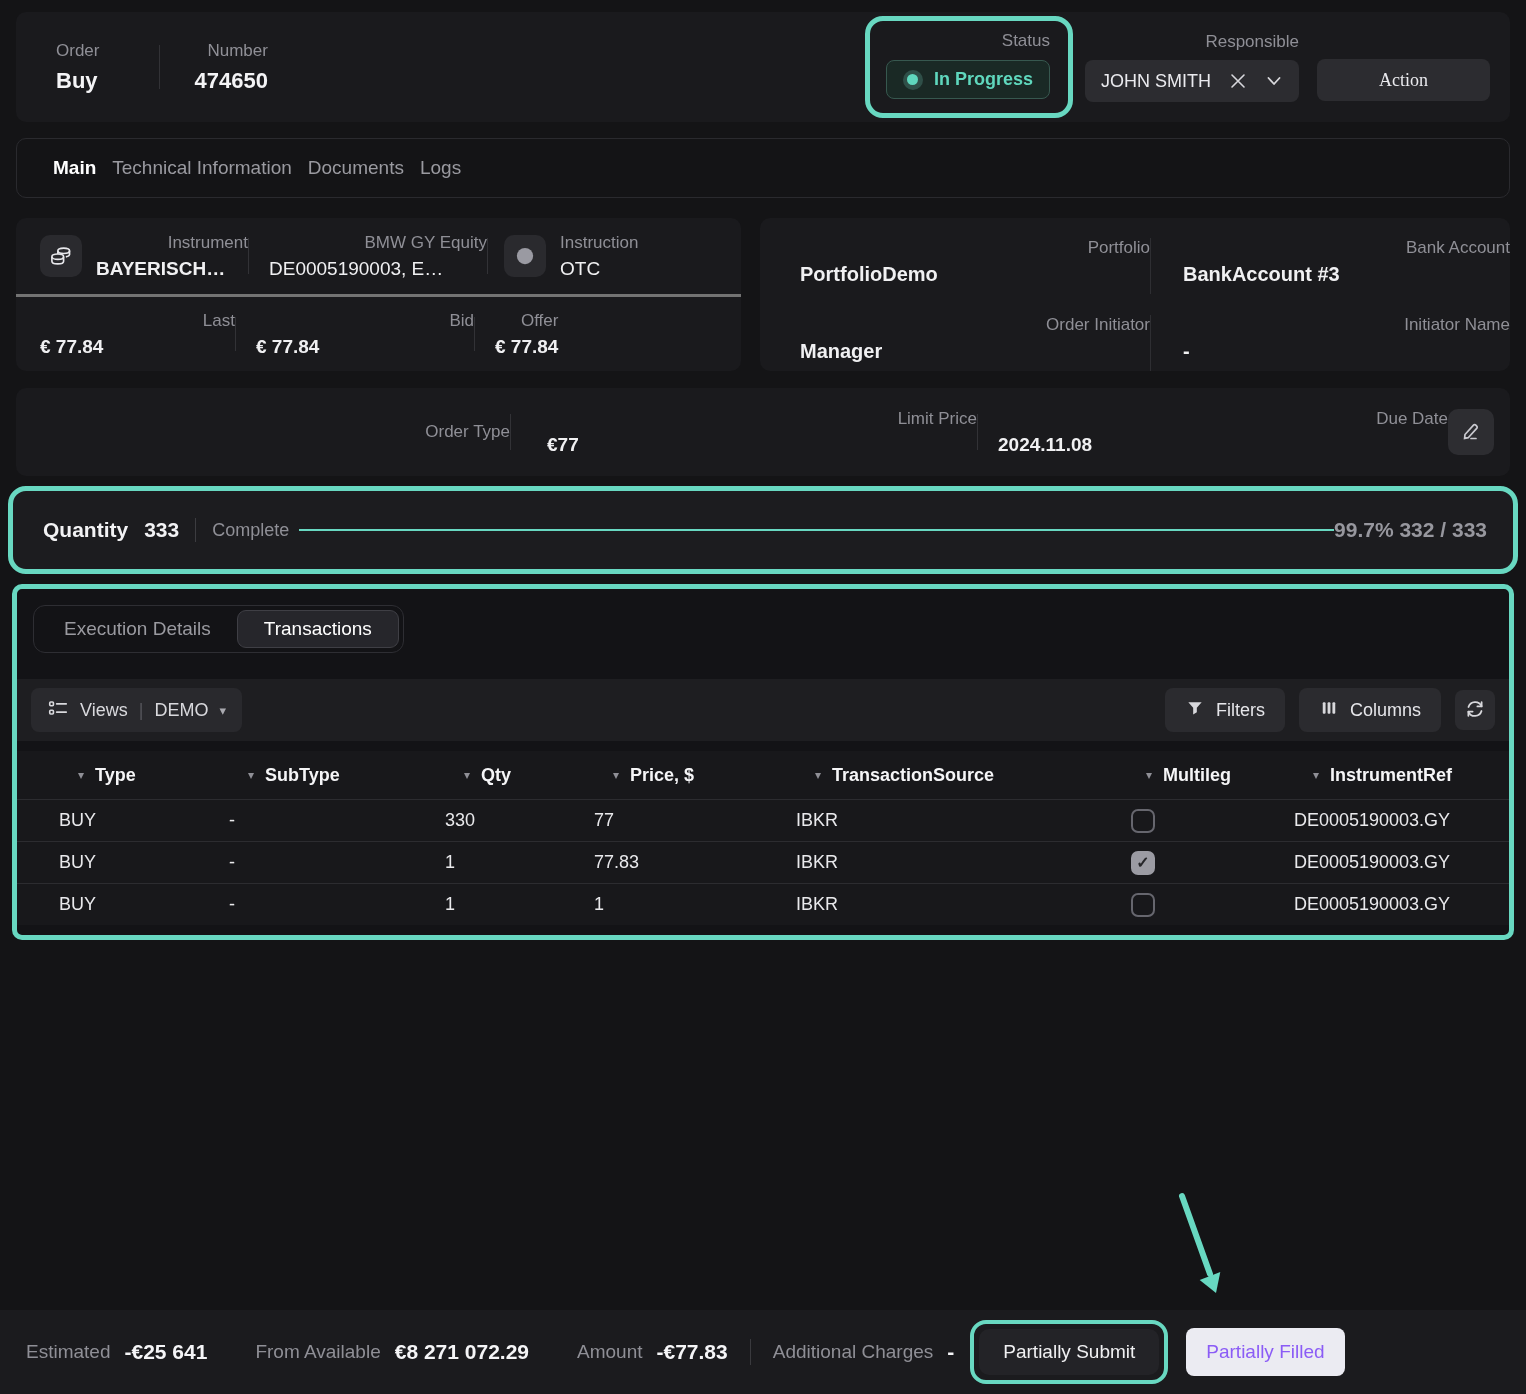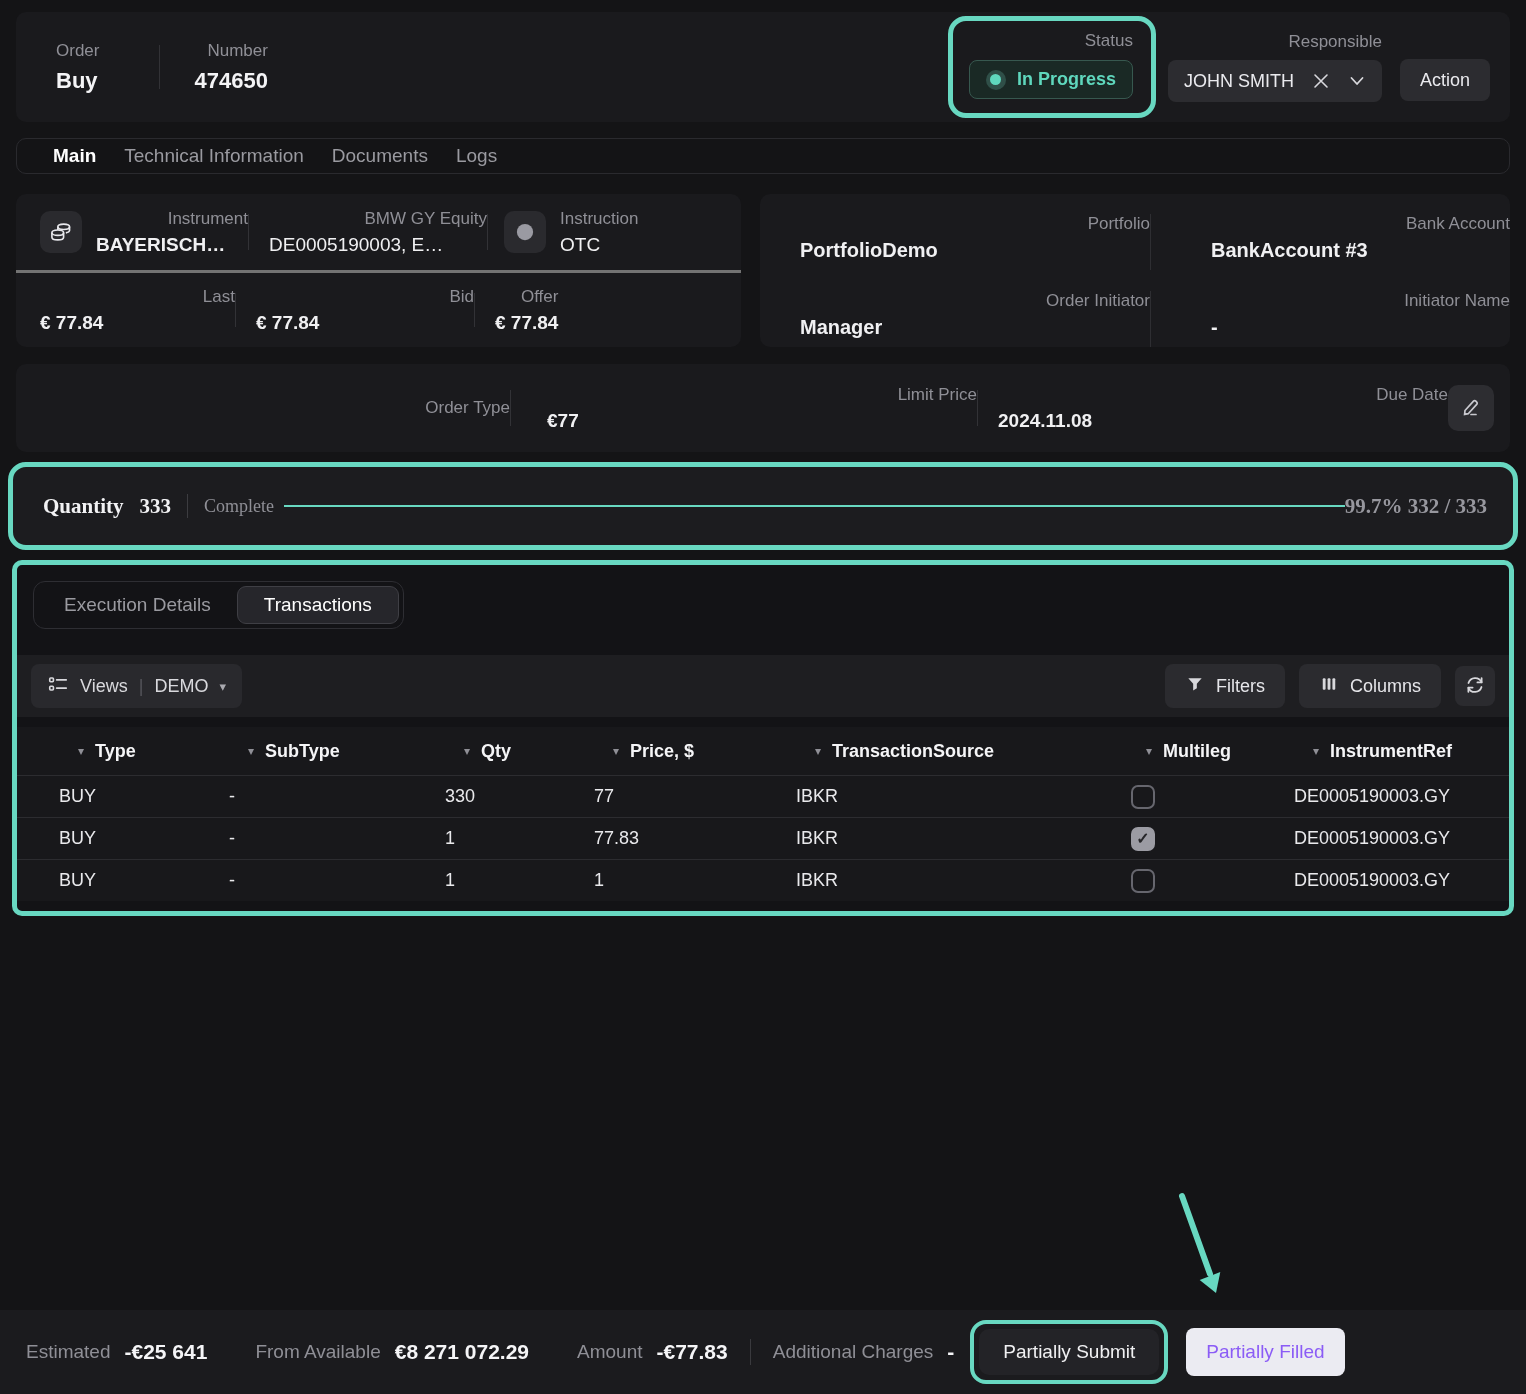--- a/index.html
+++ b/index.html
@@ -39,66 +39,66 @@
   .status-badge .txt { font-size:18px; font-weight:bold; color:#5fd7bd; }
   .responsible { display:flex; flex-direction:column; gap:8px; }
   .resp-chip {
     display:flex; align-items:center; gap:18px;
     background:#2c2c30; border-radius:8px; padding:10px 16px; height:42px;
   }
   .resp-chip .name { font-size:18px; color:#eaeaee; }
   .icon-btn-inline { display:flex; align-items:center; cursor:pointer; }
   .action-btn {
     margin-left:18px; background:#2c2c30; border:none; border-radius:8px;
-    padding:0 20px; height:42px; font-size:18px; color:#eaeaee;
-    font-family:Liberation Sans, sans-serif; align-self:center; margin-top:26px;
+    padding:0 62px; height:42px; font-size:18px; color:#eaeaee;
+    font-family:Liberation Serif, serif; align-self:center; margin-top:26px;
   }
 
   
   .tabs-bar {
-    margin:16px 16px 0; height:36px; border:1px solid #2a2a2e; border-radius:10px;
-    display:flex; align-items:center; padding-left:36px; gap:28px;
+    margin:16px 16px 0; height:60px; border:1px solid #2a2a2e; border-radius:10px;
+    display:flex; align-items:center; padding-left:36px; gap:16px;
   }
   .tab { font-size:19px; color:#9a9aa0; cursor:pointer; }
   .tab.active { color:#ffffff; font-weight:bold; }
 
   
   .cards-row { margin:20px 16px 0; display:flex; gap:19px; height:153px; }
   .card { background:#1a1a1d; border-radius:10px; }
   .card-left { width:725px; display:flex; flex-direction:column; }
   .card-left .row1 { height:79px; border-bottom:3px solid #737373; display:flex; align-items:center; padding-left:24px; }
   .card-left .row2 { flex:1; display:flex; align-items:center; padding-left:24px; }
   .sq-icon { width:42px; height:42px; border-radius:10px; background:#2a2a2e;
     display:flex; align-items:center; justify-content:center; margin-right:14px; flex:none; }
   .mini-kv { display:flex; flex-direction:column; gap:5px; }
   .mini-kv .value { font-size:19px; color:#f0f0f2; }
   .mini-kv .value.b { font-weight:bold; }
   .card-left .row1 .divider-v { height:36px; }
   .card-left .row2 .divider-v { height:34px; }
   .card-right { flex:1; padding:20px 0 0 40px; display:grid;
     grid-template-columns:350px 1fr; row-gap:21px; }
-  .card-right .cell2 { border-left:1px solid #2e2e32; padding-left:60px; }
+  .card-right .cell2 { border-left:1px solid #2e2e32; padding-left:32px; }
   .card-right .mini-kv .value { font-weight:bold; font-size:20px; }
 
   
   .order-card {
     margin:17px 16px 0; height:88px; background:#1a1a1d; border-radius:10px;
     display:flex; align-items:center; padding:0 16px 0 24px;
   }
   .order-card .s1 { width:470px; }
   .order-card .s2 { width:466px; padding-left:36px; }
   .order-card .s3 { flex:1; padding-left:20px; }
   .order-card .divider-v { height:36px; }
   .edit-btn { width:46px; height:46px; border-radius:10px; background:#2d2d31;
     border:none; display:flex; align-items:center; justify-content:center; cursor:pointer; }
 
   
   .qty-outline {
     margin:10px 8px 0; height:88px; border:5px solid #68d8c1; border-radius:18px;
-    background:#1c1c1f; display:flex; align-items:center; padding:0 26px 0 30px;font-family:Liberation Serif, serif;
+    background:#1c1c1f; display:flex; align-items:center; padding:0 26px 0 30px;
   }
   .qty-outline .t { font-size:21px; font-weight:bold; color:#f2f2f4; }
   .qty-outline .n { font-size:21px; font-weight:bold; color:#f2f2f4; margin-left:16px; }
   .qty-outline .divider-v { height:24px; background:#3c3c40; margin:0 16px; }
   .qty-outline .c { font-size:18px; color:#8f8f96; }
   .qty-line { flex:1; height:2px; background:#68d8c1; margin:0 0 0 10px; }
   .qty-progress { font-size:21px; font-weight:bold; color:#97979e; }
 
   
   .trx-outline {

